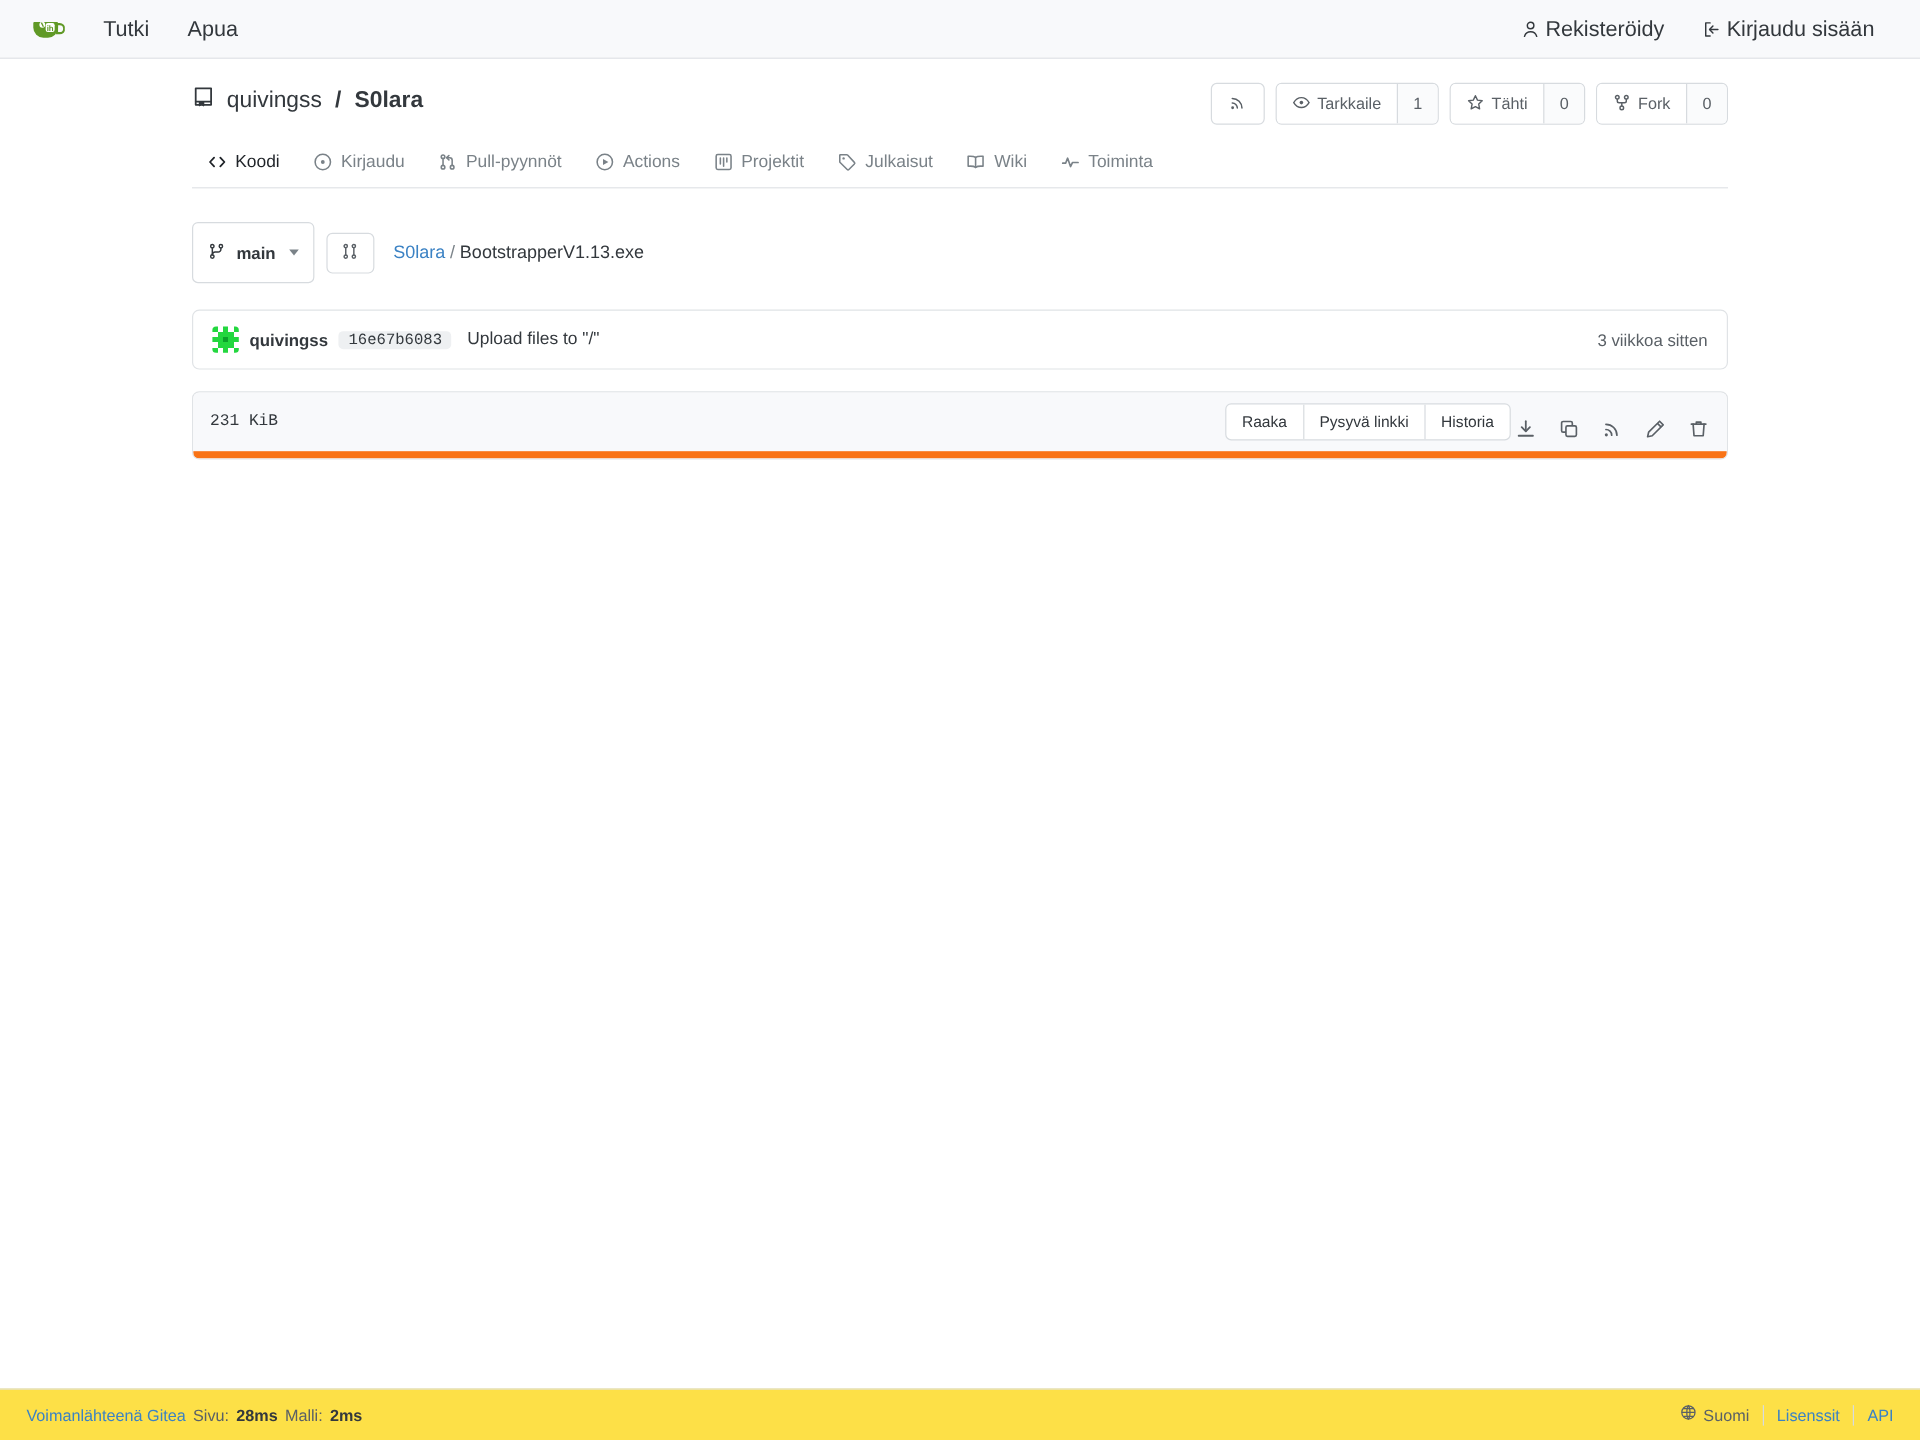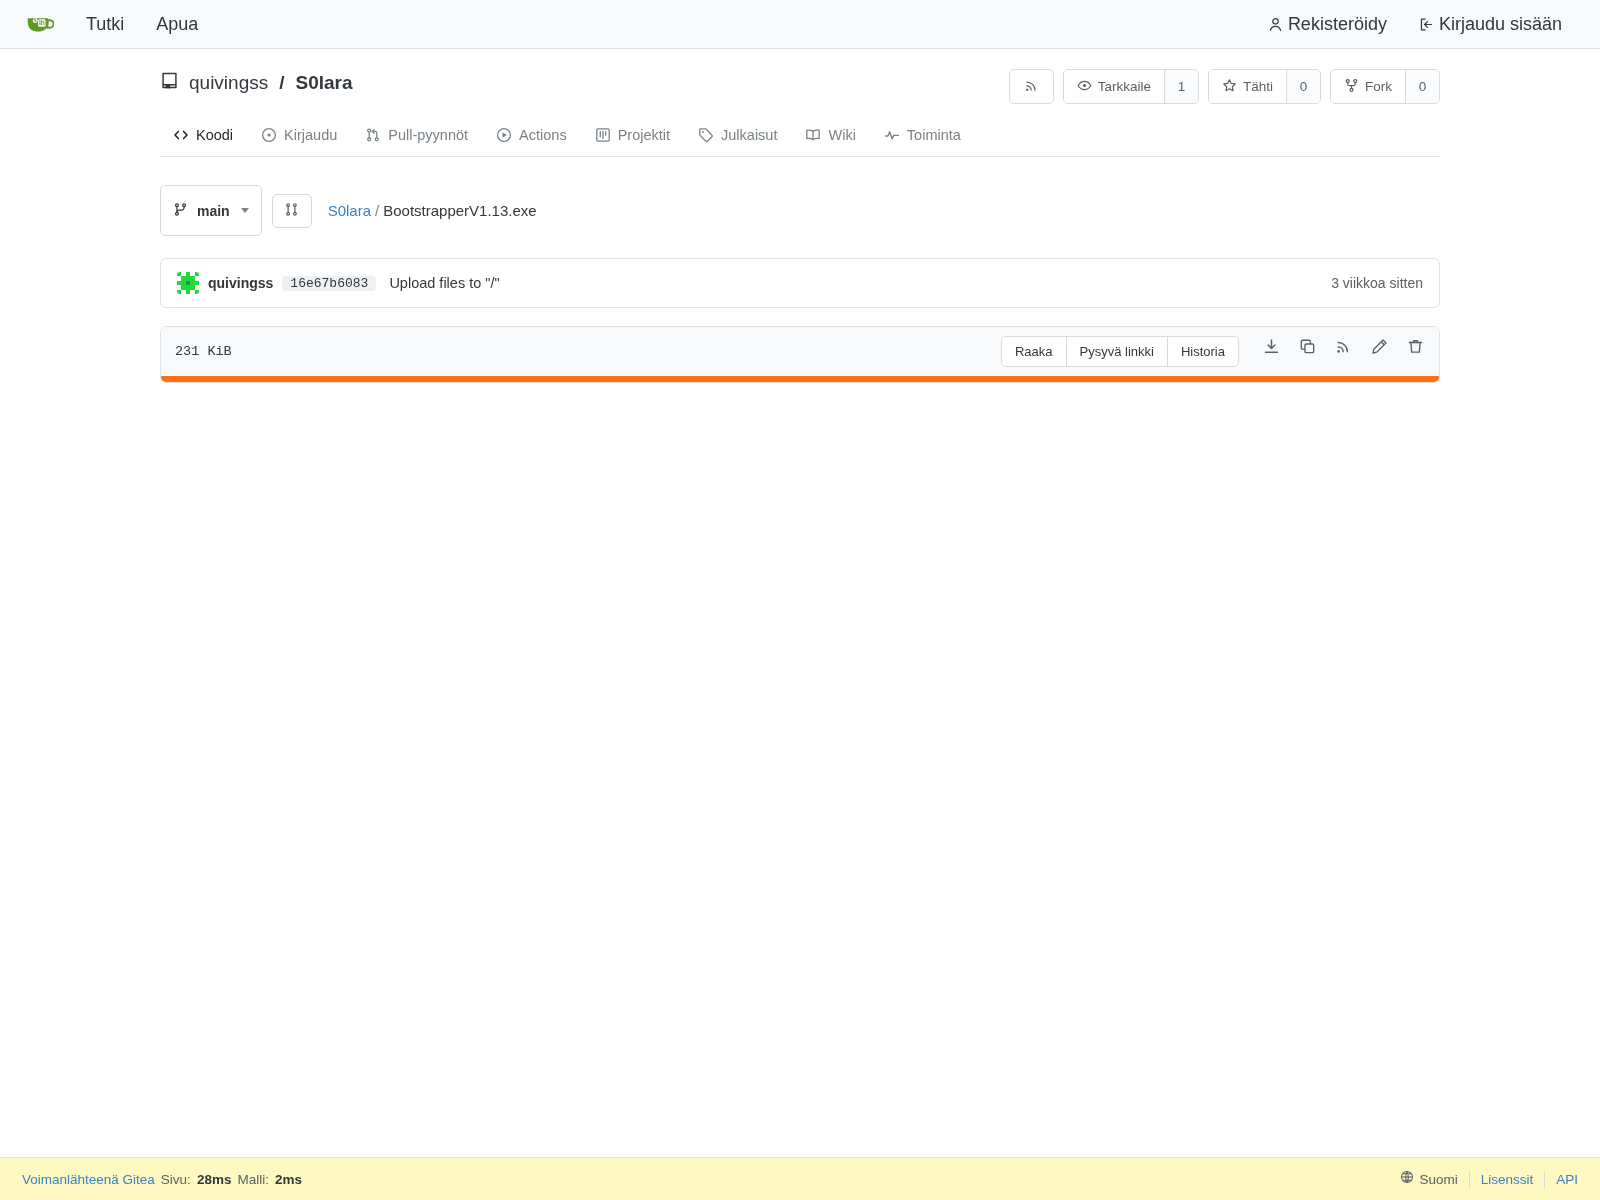--- a/index.html
+++ b/index.html
@@ -236,22 +236,22 @@
     min-height: 51px;
   }
   .file-size {
     font-family: "Liberation Mono", "DejaVu Sans Mono", monospace;
     font-size: 13.5px;
     color: #33383d;
   }
   .file-actions {
     margin-left: auto;
     display: flex;
-    align-items: flex-start;
-    gap: 22px;
+    align-items: flex-end;
+    gap: 2px;
   }
   .seg-group {
     display: flex;
     border: 1px solid #d7dbdf;
     border-radius: 5px;
     overflow: hidden;
     background: #fff;
     height: 31px;
   }
   .seg-btn {
@@ -281,21 +281,21 @@
     font-size: 14.5px;
     cursor: pointer;
   }
 
   
   .footer {
     position: absolute;
     left: 0; right: 0;
     bottom: 0;
     height: 43px;
-    background: #fef9c3;
+    background: #fde047;
     border-top: 1px solid #e0e3e6;
     display: flex;
     align-items: center;
     padding: 0 22px;
     font-size: 13.5px;
     color: #5a6066;
   }
   .footer-left { display: flex; align-items: center; gap: 6px; }
   .footer-left a { color: #3b82c4; }
   .footer-left b { color: #33383d; font-weight: 700; }

